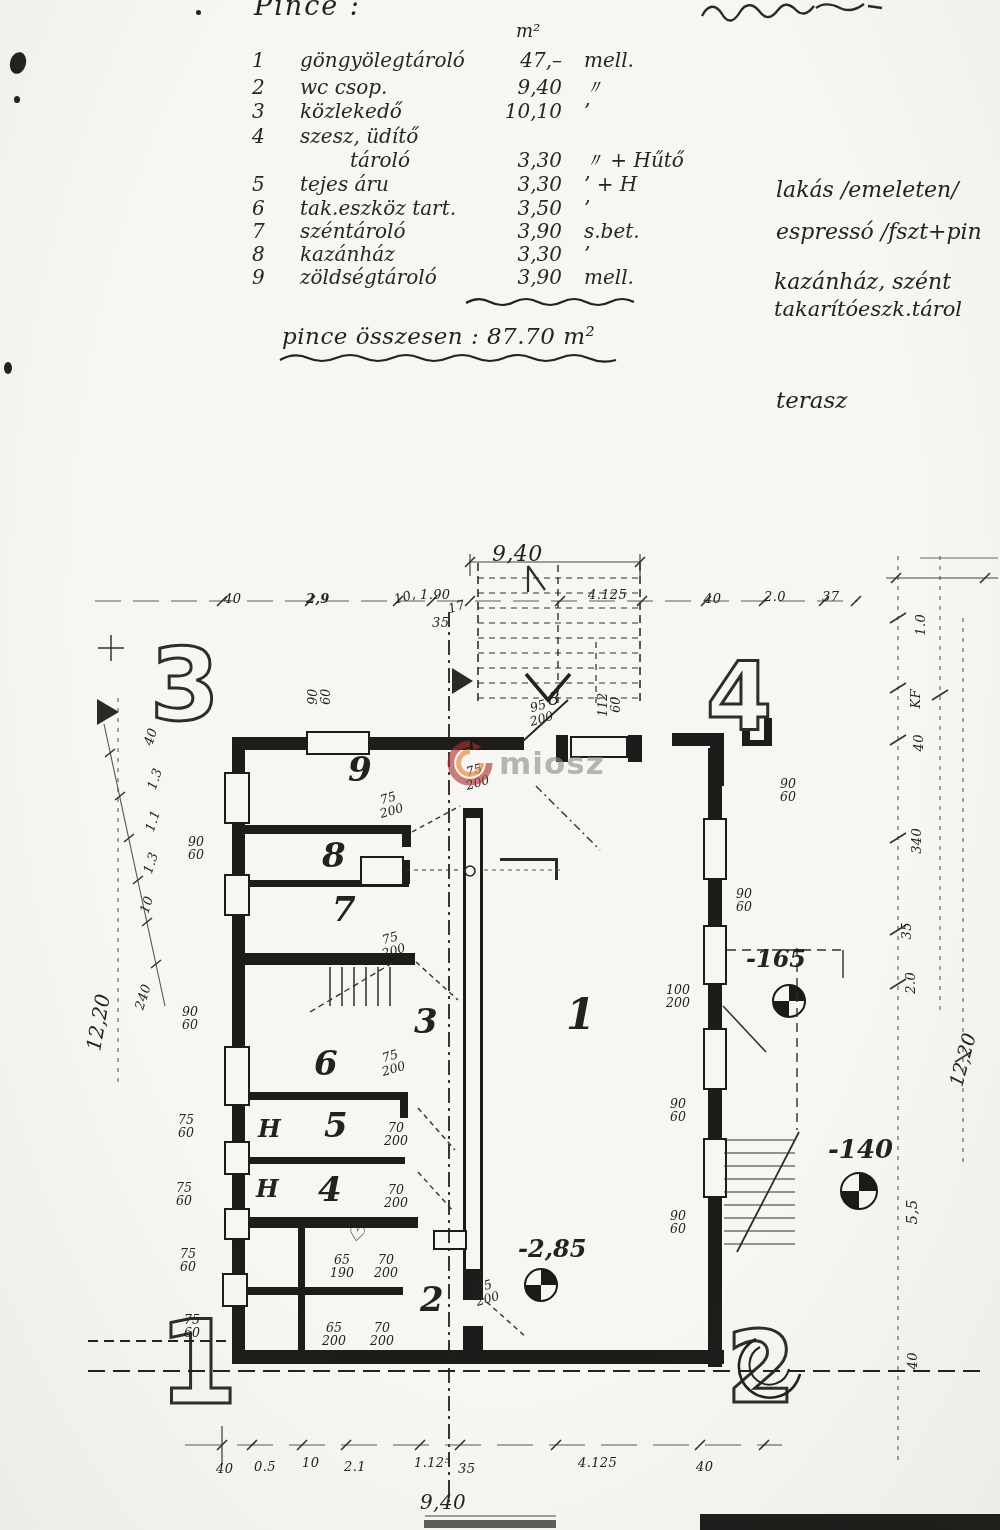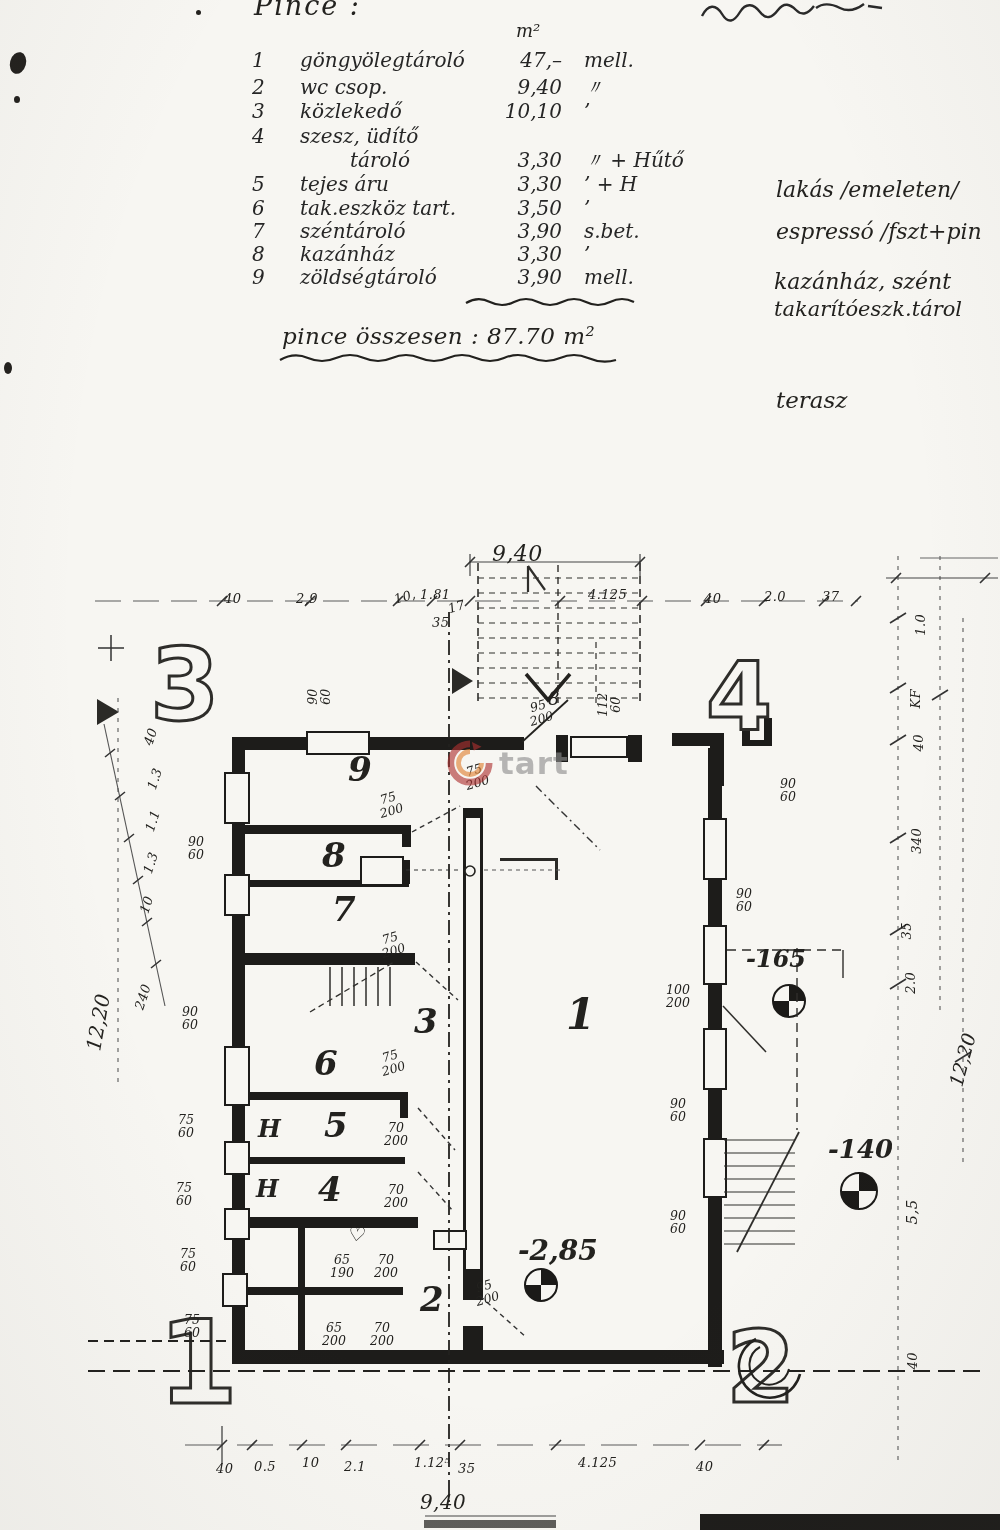--- a/index.html
+++ b/index.html
@@ -231,30 +231,30 @@
   <div class="room z6" style="left:420px;top:1282px;">2</div>
   <div class="room z6" style="left:566px;top:994px;font-size:42px;">1</div>
 
   <div class="t z6" style="left:258px;top:1116px;font-size:24px;font-weight:700;">H</div>
   <div class="t z6" style="left:256px;top:1176px;font-size:24px;font-weight:700;">H</div>
   <div class="t z6" style="left:548px;top:690px;font-size:18px;">8</div>
   <div class="t z6" style="left:348px;top:1224px;font-size:20px;transform:rotate(8deg);">♡</div>
 
   <div class="t z6" style="left:746px;top:946px;font-size:24px;font-weight:700;">-165</div>
   <div class="lvl" style="left:772px;top:984px;width:30px;height:30px;"></div>
-  <div class="t z6" style="left:518px;top:1236px;font-size:28px;font-weight:700;">-2,85</div>
+  <div class="t z6" style="left:518px;top:1236px;font-size:24px;font-weight:700;">-2,85</div>
   <div class="lvl" style="left:524px;top:1268px;width:30px;height:30px;"></div>
   <div class="t z6" style="left:828px;top:1136px;font-size:26px;font-weight:700;">-140</div>
   <div class="lvl" style="left:840px;top:1172px;width:34px;height:34px;"></div>
 
   <div class="t dim z6" style="left:492px;top:542px;font-size:22px;">9,40</div>
   <div class="t dim z6" style="left:224px;top:592px;">40</div>
-  <div class="t dim z6" style="left:296px;top:592px;">2,9</div>
+  <div class="t dim z6" style="left:306px;top:592px;font-weight:bold;">2,9</div>
   <div class="t dim z6 slant" style="left:394px;top:590px;">10,</div>
-  <div class="t dim z6" style="left:420px;top:588px;">1.81</div>
+  <div class="t dim z6" style="left:420px;top:588px;">1.90</div>
   <div class="t dim z6 slant" style="left:448px;top:600px;">17</div>
   <div class="t dim z6" style="left:432px;top:616px;">35</div>
   <div class="t dim z6" style="left:588px;top:588px;">4.125</div>
   <div class="t dim z6" style="left:704px;top:592px;">40</div>
   <div class="t dim z6" style="left:764px;top:590px;">2.0</div>
   <div class="t dim z6" style="left:822px;top:590px;">37</div>
 
   <div class="t dim z6" style="left:216px;top:1462px;">40</div>
   <div class="t dim z6" style="left:254px;top:1460px;">0.5</div>
   <div class="t dim z6" style="left:302px;top:1456px;">10</div>
@@ -333,21 +333,21 @@
 60</div>
   <div class="t frac z6 rot90" style="left:598px;top:692px;">112
 60</div>
 
   <div class="wm">
     <svg width="46" height="46" viewBox="0 0 48 48">
       <path d="M24,4 A20,20 0 1 0 44,24" fill="none" stroke="#ad3030" stroke-width="7"></path>
       <path d="M24,12 A12,12 0 1 0 36,24" fill="none" stroke="#e08030" stroke-width="5"></path>
       <polygon points="26,2 36,7 28,11" fill="#ad3030"></polygon>
     </svg>
-    <span>tart</span>
+    <span>miosz</span>
   </div>
 
   <div class="blob" style="left:10px;top:52px;width:16px;height:22px;transform:rotate(15deg);"></div>
   <div class="blob" style="left:4px;top:362px;width:8px;height:12px;"></div>
   <div class="blob" style="left:14px;top:96px;width:6px;height:7px;"></div>
   <div class="blob" style="left:196px;top:10px;width:5px;height:5px;"></div>
   <div class="wall" style="left:700px;top:1514px;width:300px;height:16px;"></div>
   <div class="wall" style="left:424px;top:1520px;width:132px;height:8px;opacity:.7;"></div>
 
 </div>

